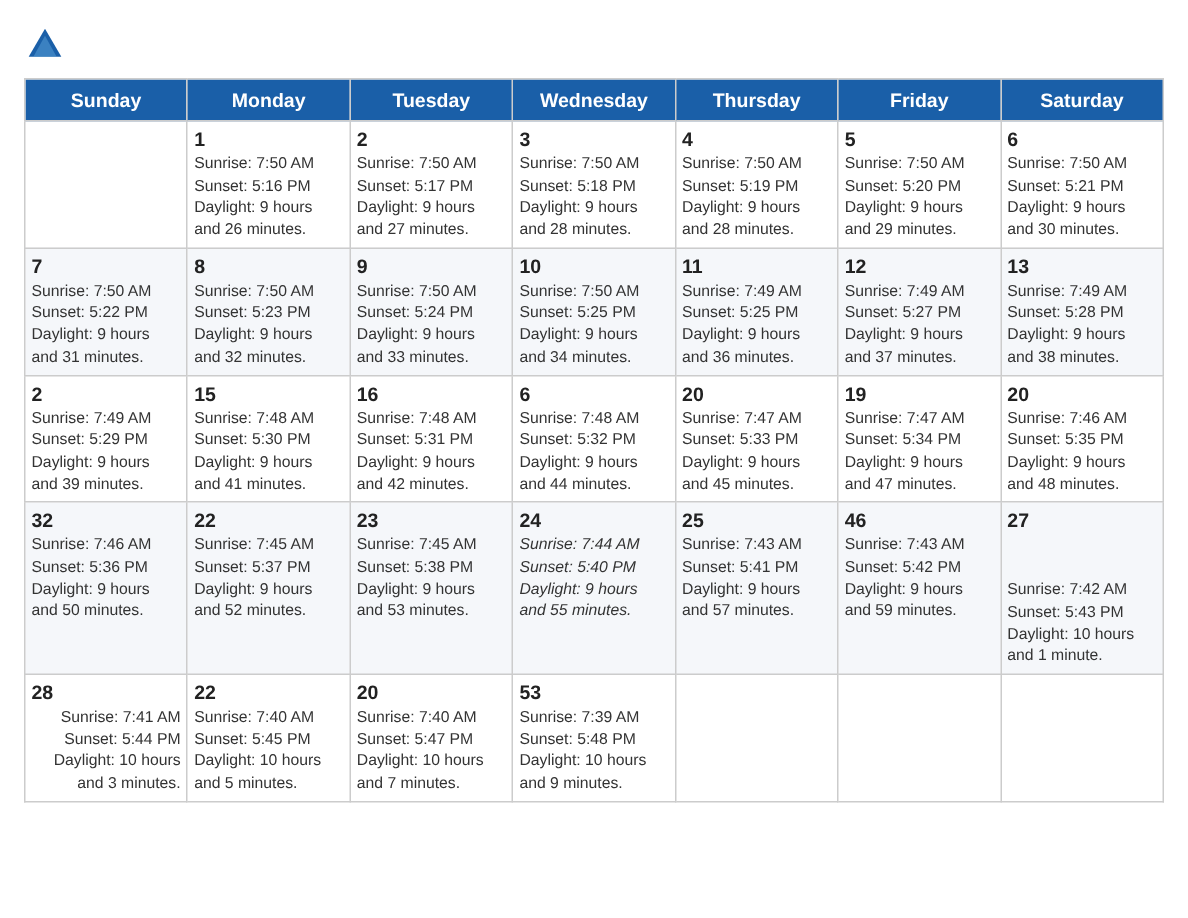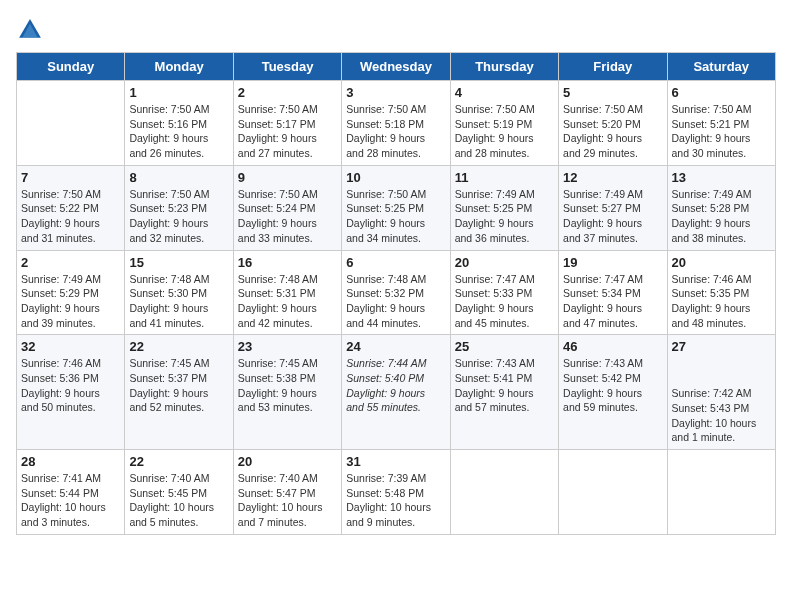--- a/index.html
+++ b/index.html
@@ -320,41 +320,41 @@
           <span class="day-number">27</span>
           <div class="day-info" style="white-space: pre-line; margin-top: 32px;">Sunrise: 7:42 AM
 Sunset: 5:43 PM
 Daylight: 10 hours
 and 1 minute.</div>
         </td>
       </tr>
       <tr>
         <td>
           <span class="day-number">28</span>
-          <div class="day-info" style="white-space: pre-line;">Sunrise: 7:41 AM
+          <div class="day-info" style="white-space: pre-line; text-align: right;">Sunrise: 7:41 AM
 Sunset: 5:44 PM
 Daylight: 10 hours
 and 3 minutes.</div>
         </td>
         <td>
           <span class="day-number">22</span>
           <div class="day-info" style="white-space: pre-line;">Sunrise: 7:40 AM
 Sunset: 5:45 PM
 Daylight: 10 hours
 and 5 minutes.</div>
         </td>
         <td>
           <span class="day-number">20</span>
           <div class="day-info" style="white-space: pre-line;">Sunrise: 7:40 AM
 Sunset: 5:47 PM
 Daylight: 10 hours
 and 7 minutes.</div>
         </td>
         <td>
-          <span class="day-number">31</span>
+          <span class="day-number">53</span>
           <div class="day-info" style="white-space: pre-line;">Sunrise: 7:39 AM
 Sunset: 5:48 PM
 Daylight: 10 hours
 and 9 minutes.</div>
         </td>
         <td class="empty-cell"></td>
         <td class="empty-cell"></td>
         <td class="empty-cell"></td>
       </tr>
     </tbody>

